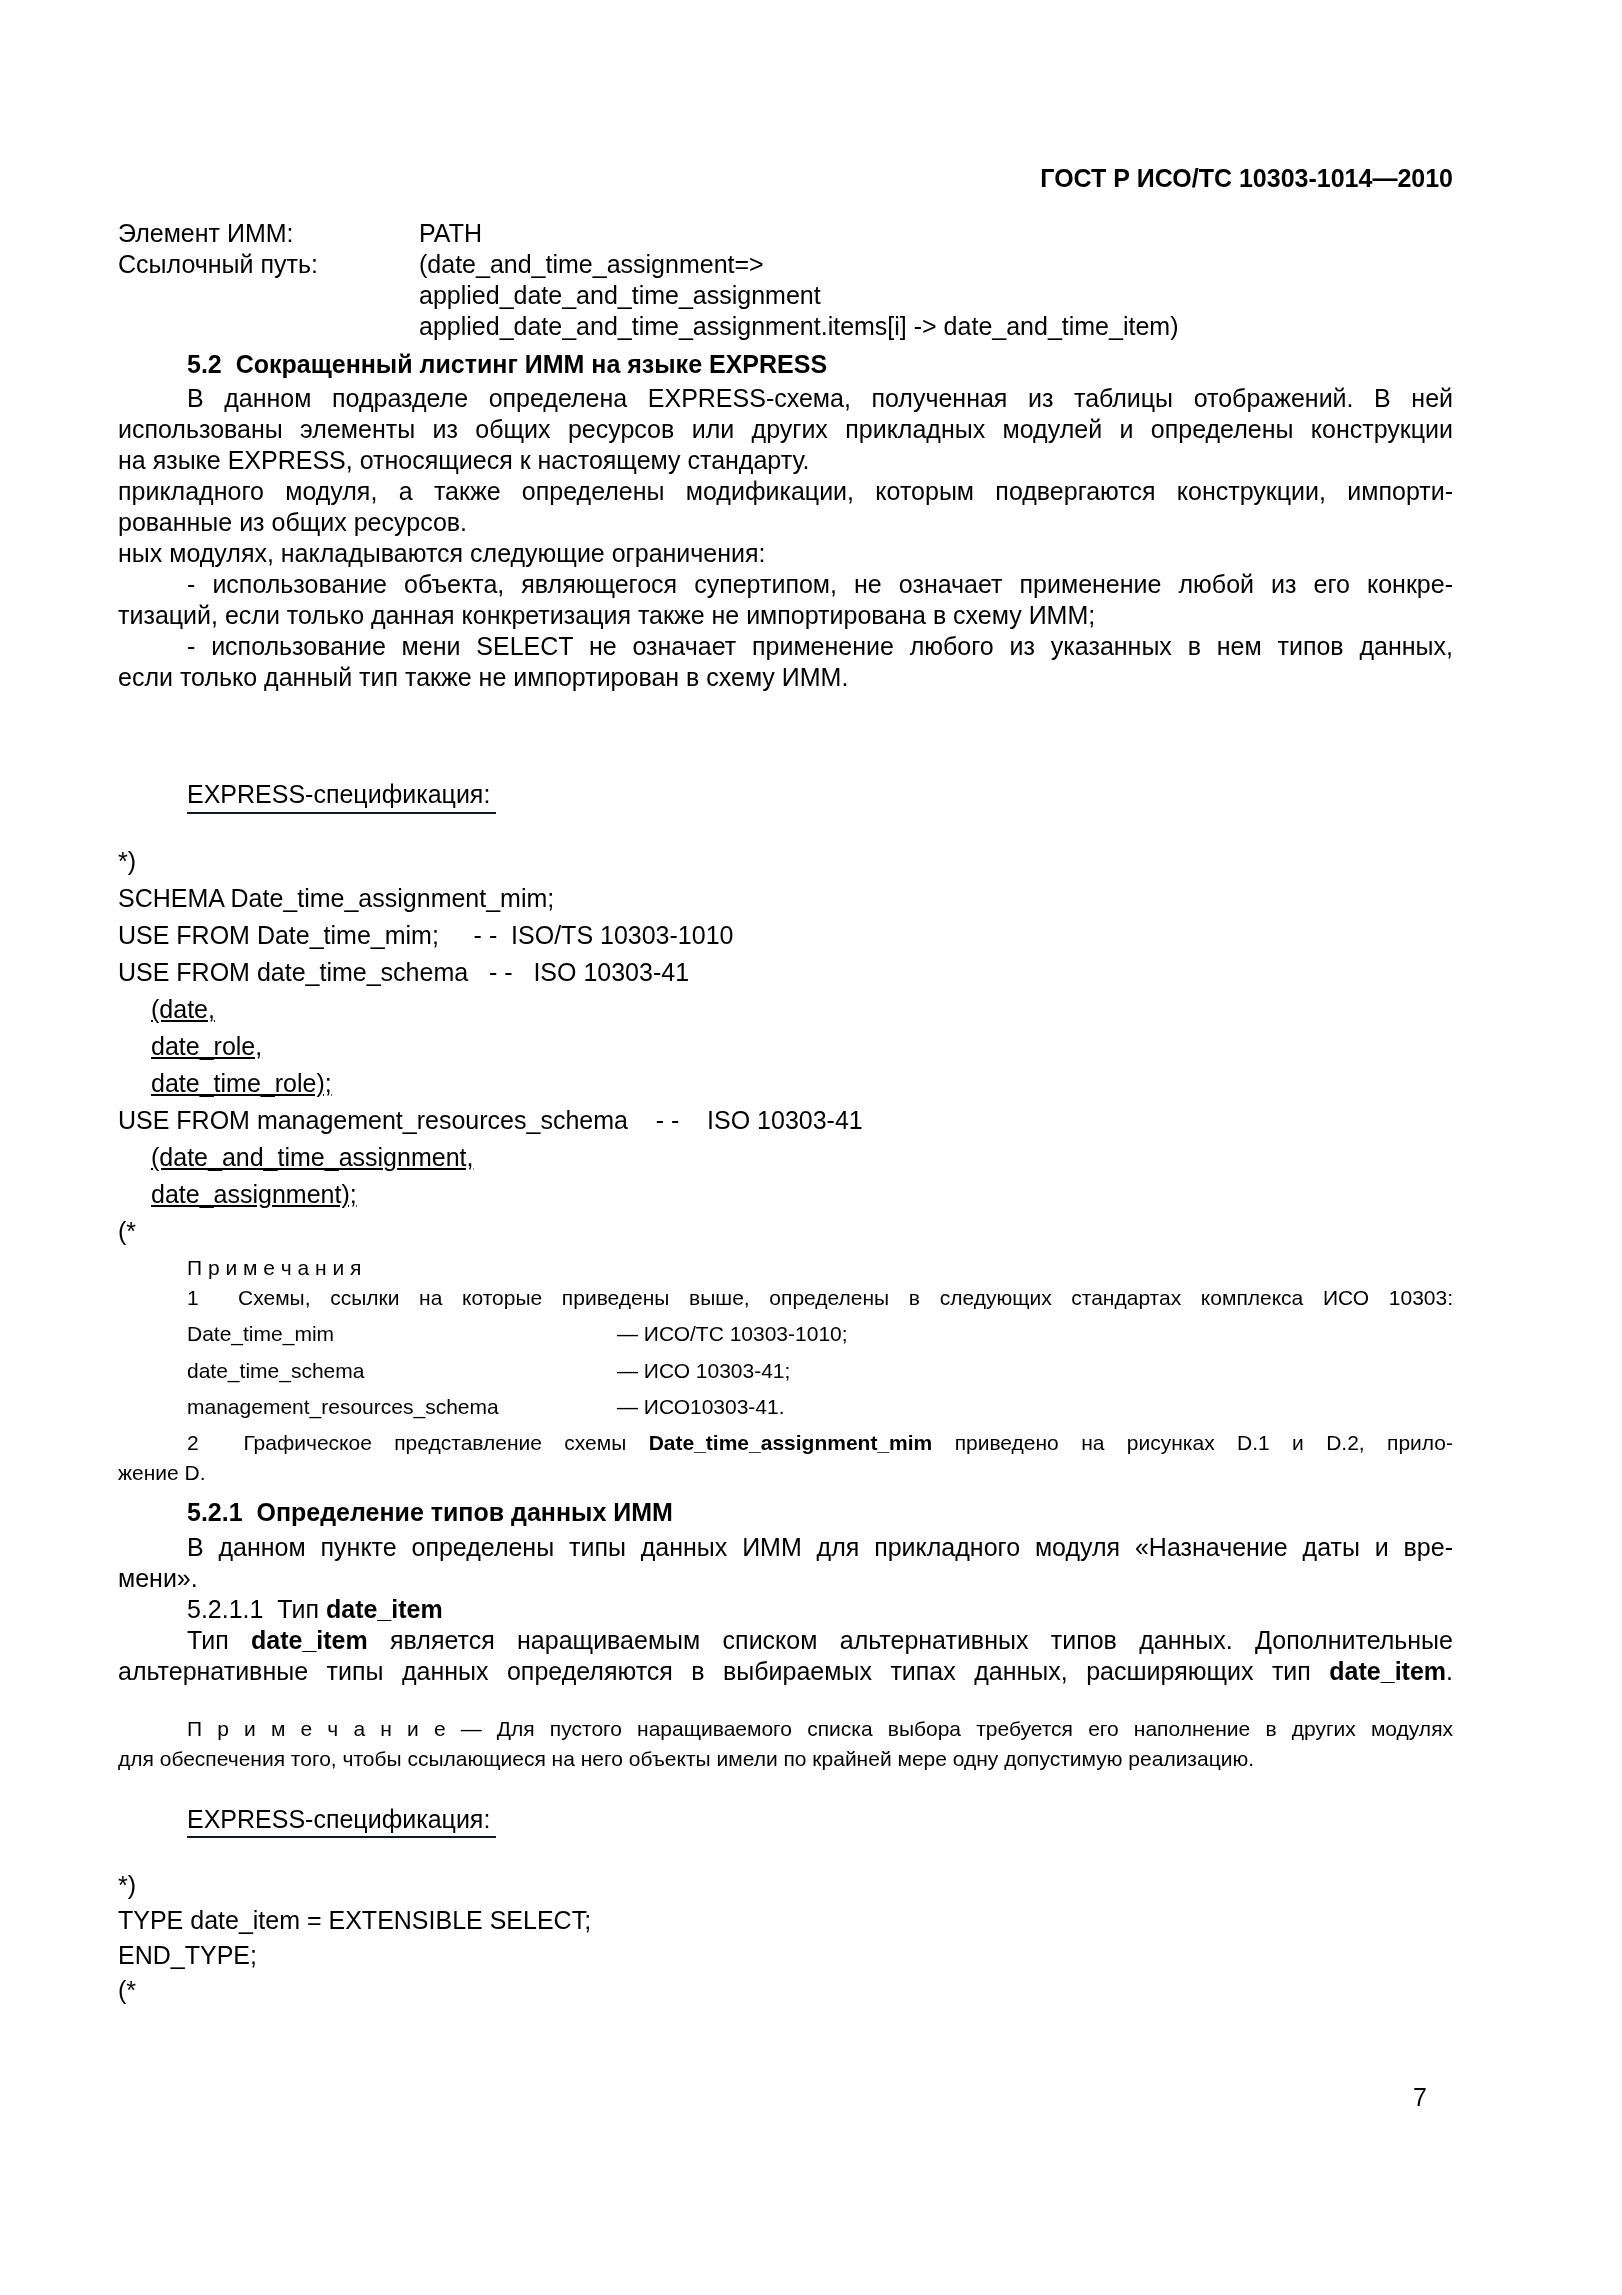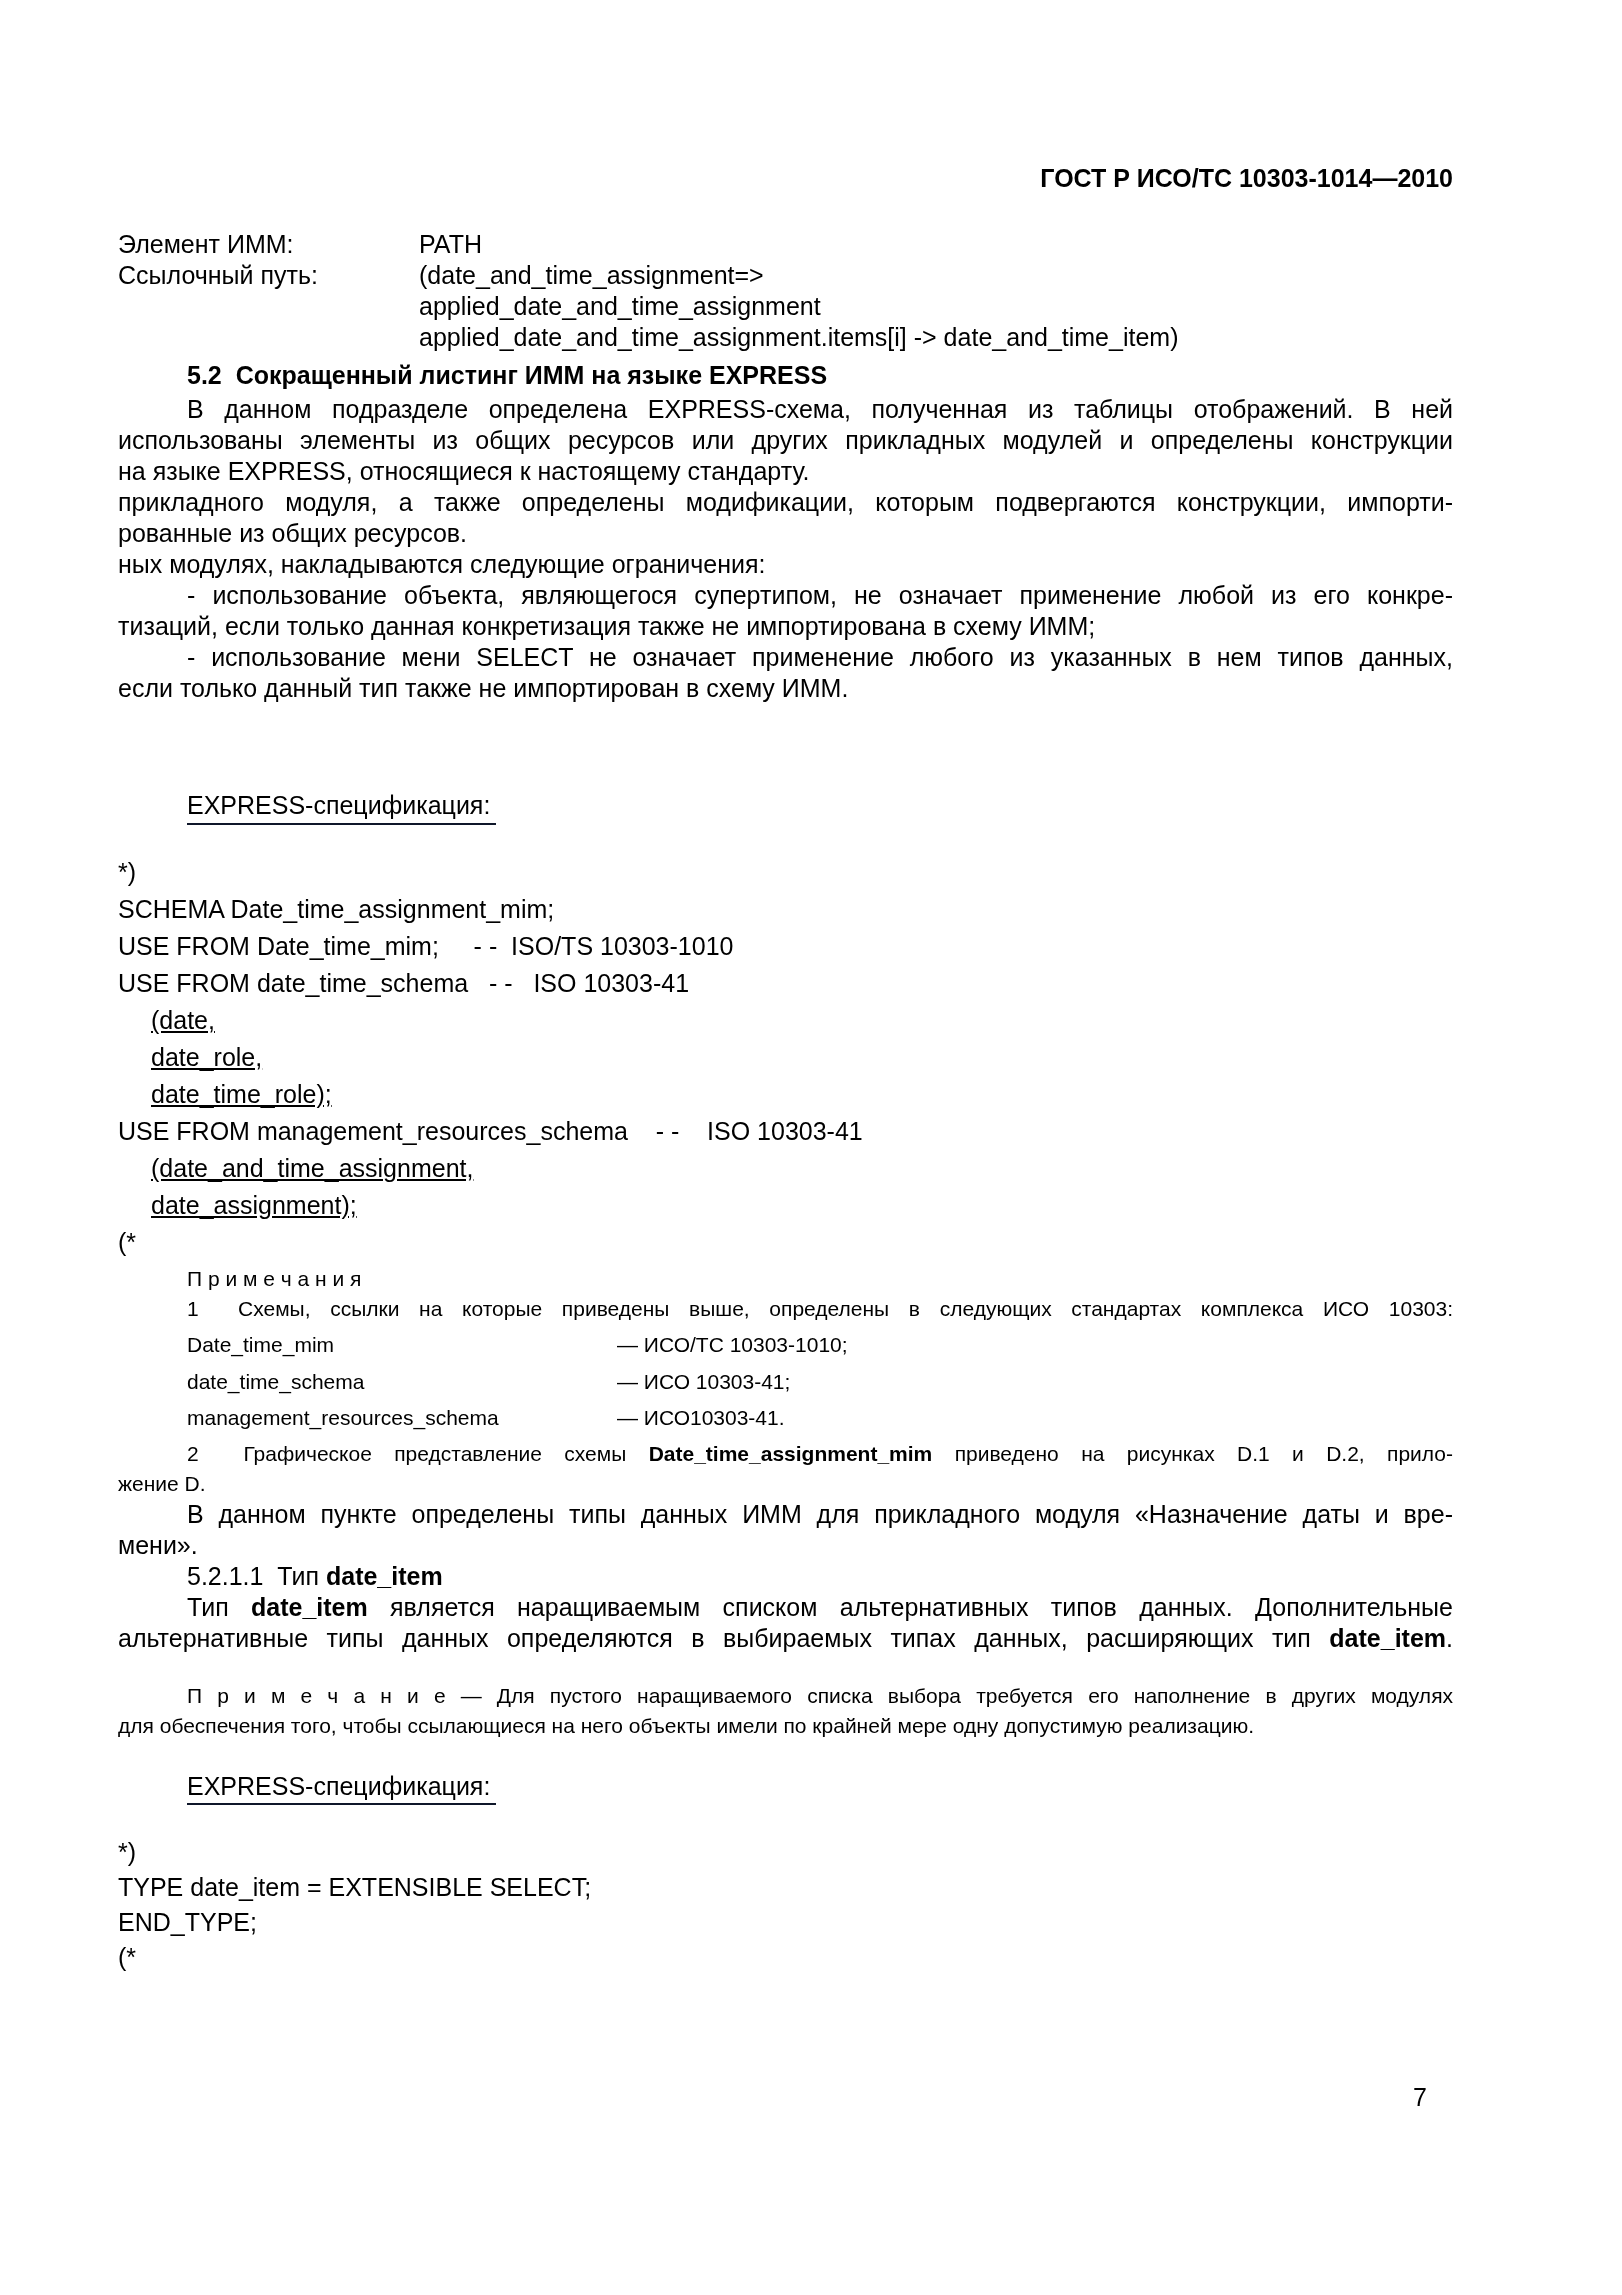--- a/index.html
+++ b/index.html
@@ -5,21 +5,21 @@
   html,body{margin:0;padding:0;background:#ffffff;}
   .page{
     position:relative;
     width:1623px;height:2295px;
     background:#ffffff;color:#000000;
     font-family:"Liberation Sans", sans-serif;
     box-sizing:border-box;
     padding:164px 170px 0 118px;
     overflow:hidden;
   }
-  .page-header{font-weight:bold;font-size:25px;text-align:right;margin-bottom:36px;}
+  .page-header{font-weight:bold;font-size:25px;text-align:right;margin-bottom:25px;}
   .body-text{font-size:25px;line-height:31px;}
   .notes-text{font-size:21px;line-height:30px;}
   .line,.cline{min-height:1em;}
   .just{text-align:justify;text-align-last:justify;}
   .indent{padding-left:69px;}
   .bold{font-weight:bold;}
   .kvrow{display:flex;}
   .kvkey{flex:0 0 301px;}
   .kvval{flex:1 1 auto;}
   .heading{font-weight:bold;padding-left:69px;margin:6.5px 0 3.9px;}
@@ -93,20 +93,21 @@
       </div>
       <div class="notes-text">
         <div class="termrow"><span class="term">Date_time_mim</span><span>— ИСО/ТС 10303-1010;</span></div>
         <div class="termrow"><span class="term">date_time_schema</span><span>— ИСО 10303-41;</span></div>
         <div class="termrow"><span class="term">management_resources_schema</span><span>— ИСО10303-41.</span></div>
       </div>
       <div class="para notes-text note2">
         <div class="line just indent"><span>2&nbsp; Графическое представление схемы </span><span class="bold">Date_time_assignment_mim</span><span> приведено на рисунках D.1 и D.2, прило-</span></div>
         <div class="line">жение D.</div>
       </div>
+      <div class="heading body-text mt14">5.2.1&nbsp; Определение типов данных ИММ</div>
       <div class="para body-text">
         <div class="line just indent">В данном пункте определены типы данных ИММ для прикладного модуля «Назначение даты и вре-</div>
         <div class="line">мени».</div>
       </div>
       <div class="hmixed body-text"><span>5.2.1.1&nbsp; Тип </span><span class="bold">date_item</span></div>
       <div class="para body-text">
         <div class="line just indent"><span>Тип </span><span class="bold">date_item</span><span> является наращиваемым списком альтернативных типов данных. Дополнительные</span></div>
         <div class="line just"><span>альтернативные типы данных определяются в выбираемых типах данных, расширяющих тип </span><span class="bold">date_item</span><span>.</span></div>
       </div>
       <div class="para notes-text mt16">

